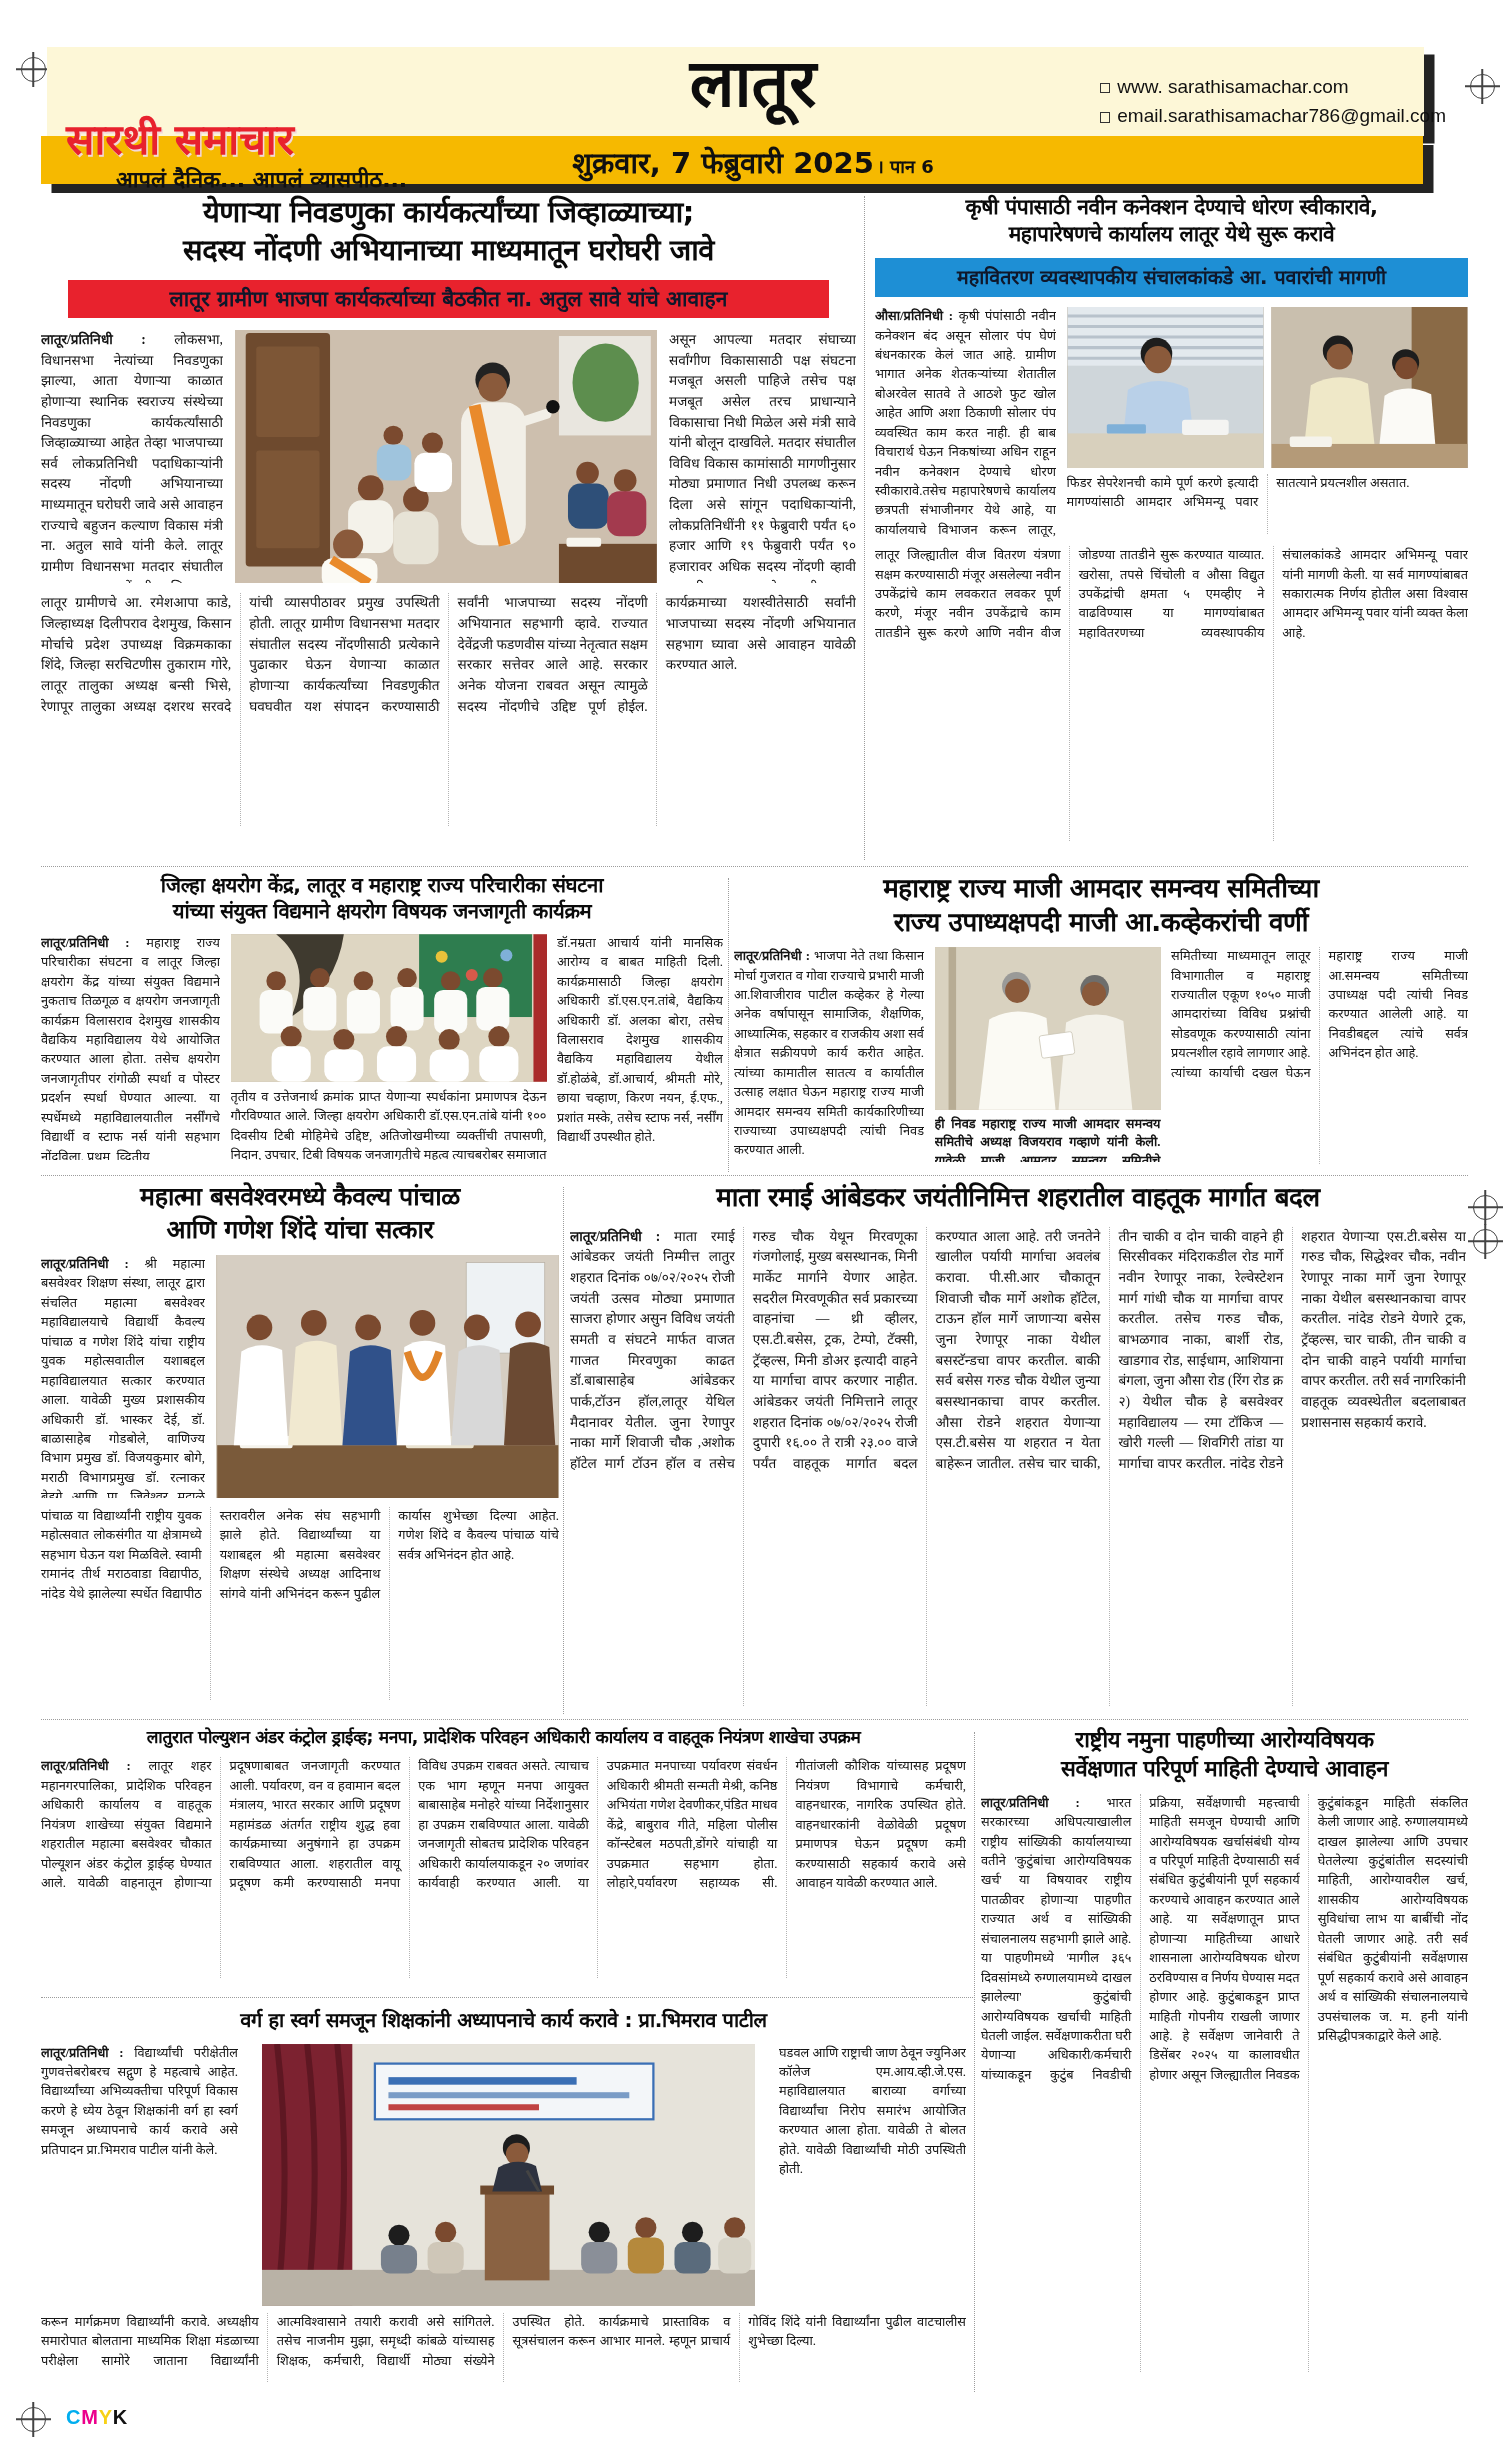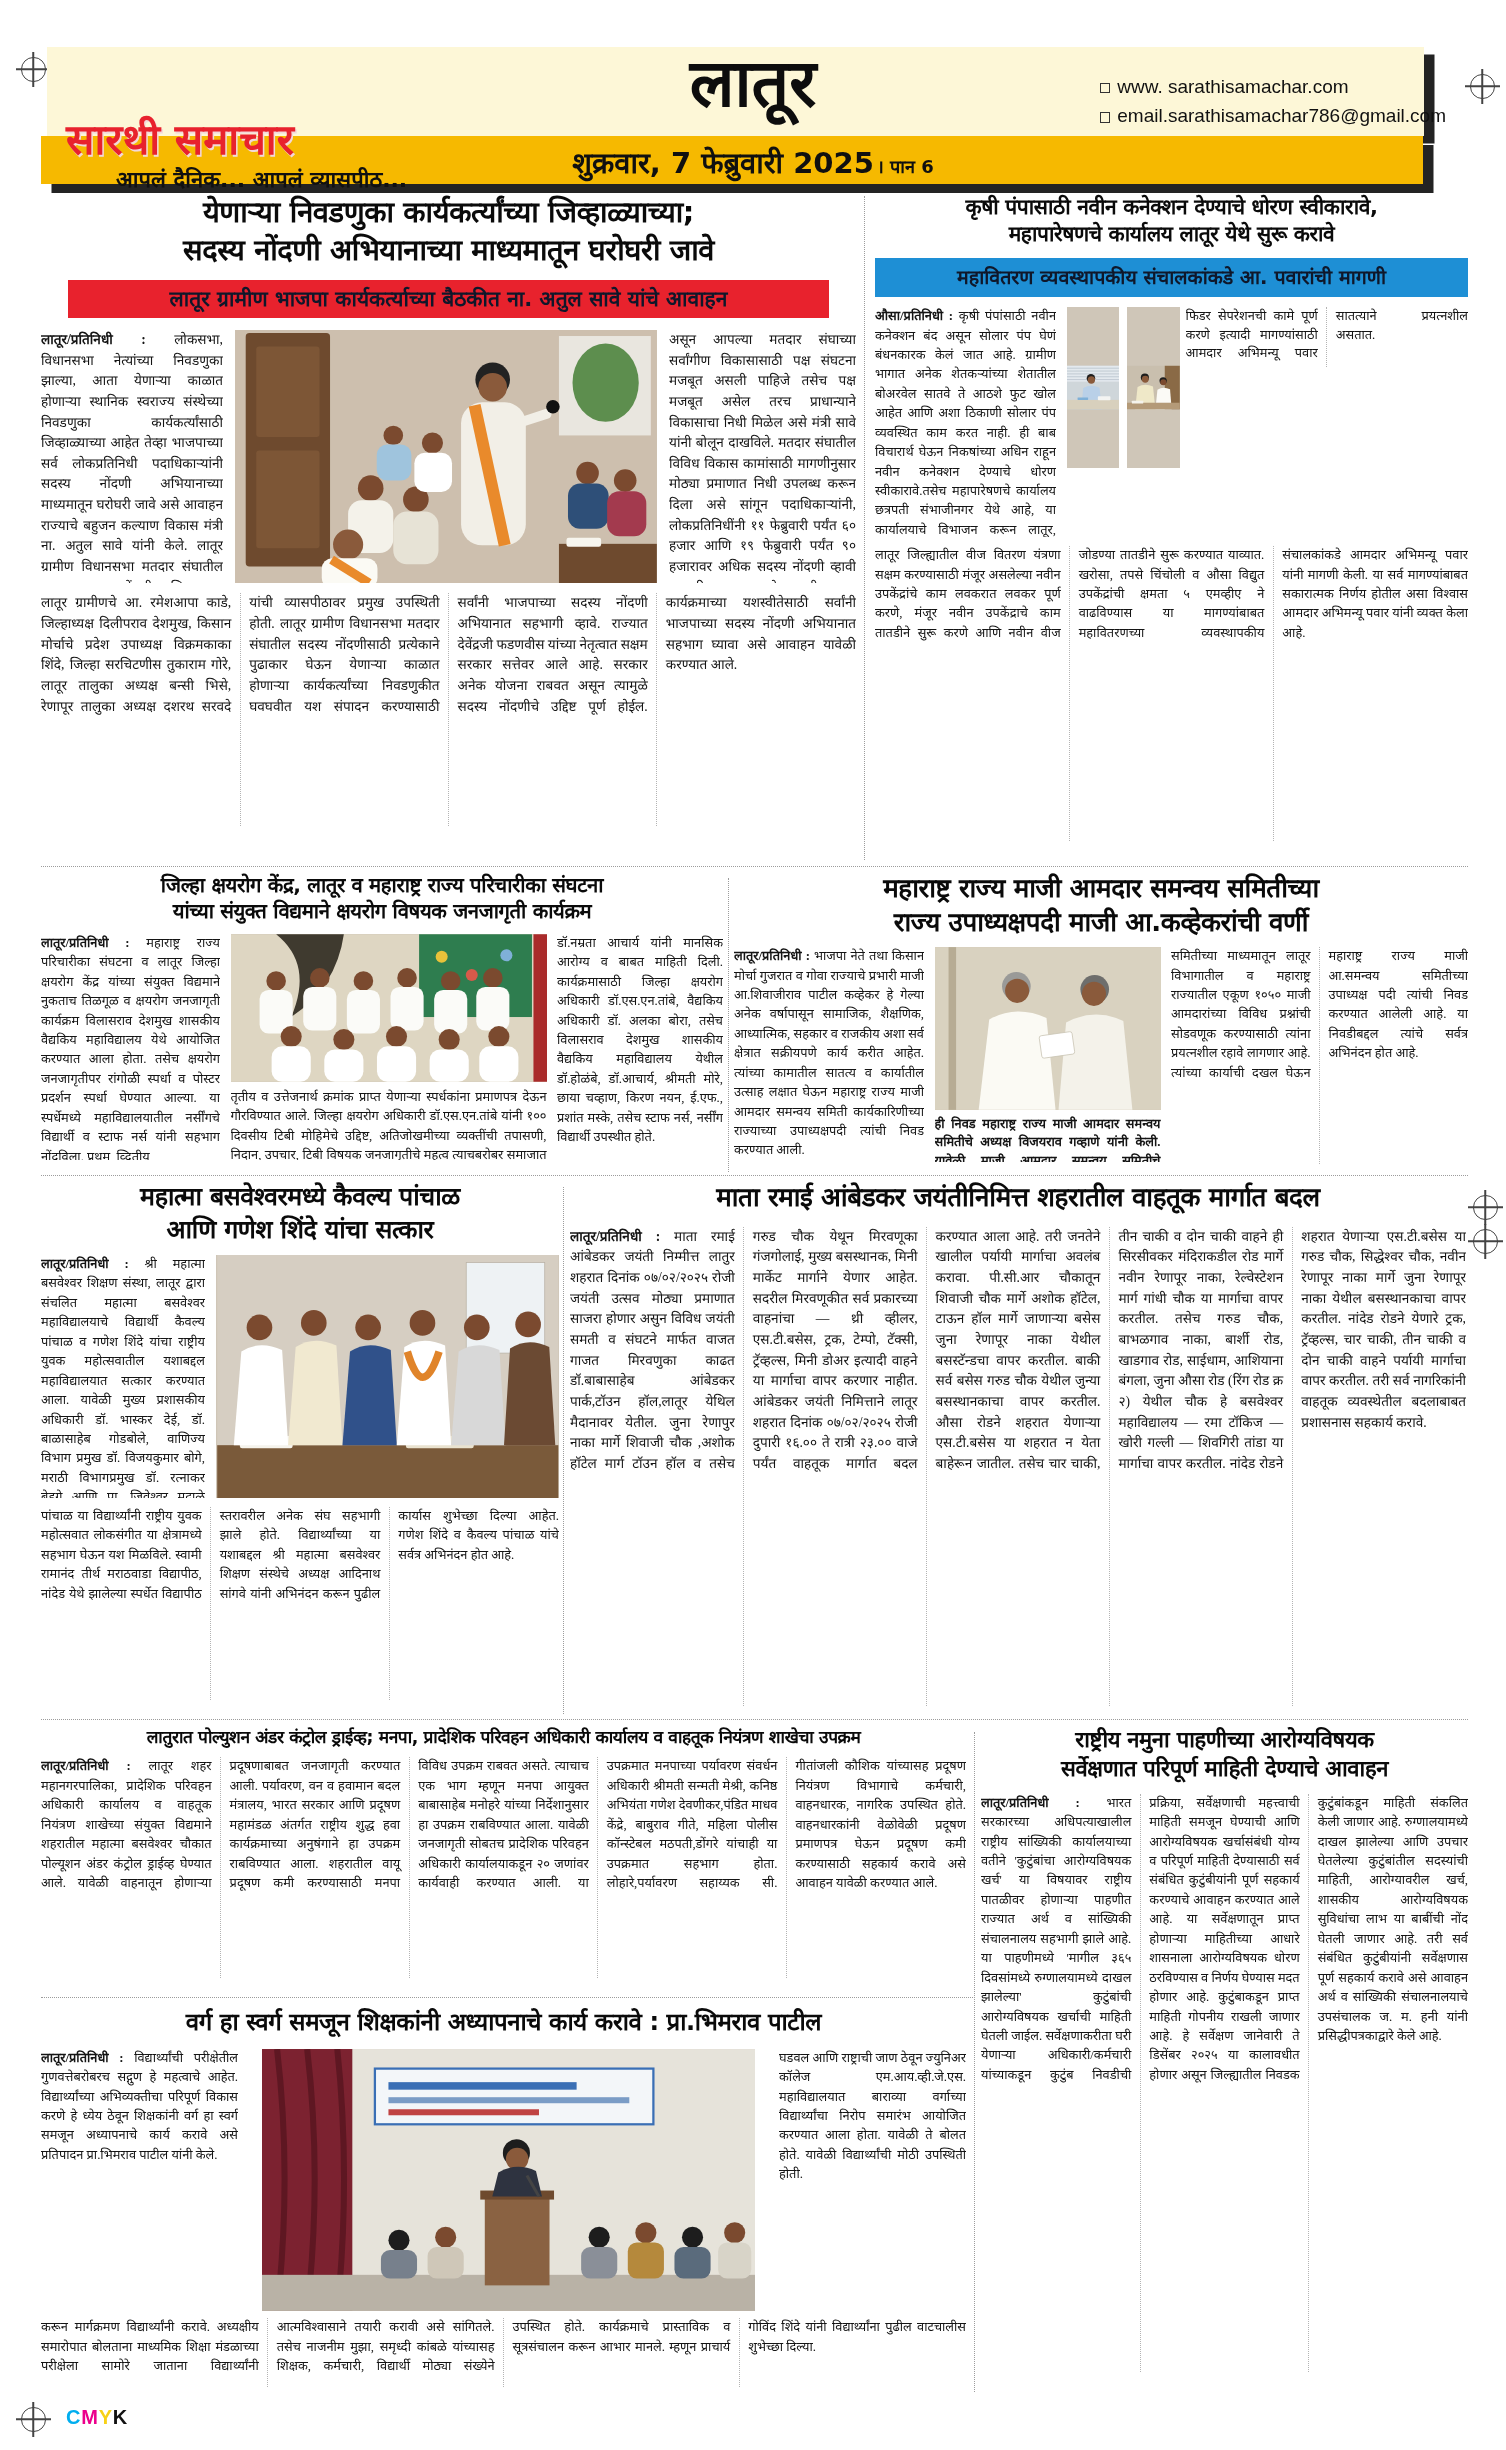--- a/index.html
+++ b/index.html
@@ -113,21 +113,21 @@
     </div>
     <div class="cols body-text" style="margin-top:10.5px;height:233px;column-count:4">लातूर ग्रामीणचे आ. रमेशआपा काडे, जिल्हाध्यक्ष दिलीपराव देशमुख, किसान मोर्चाचे प्रदेश उपाध्यक्ष विक्रमकाका शिंदे, जिल्हा सरचिटणीस तुकाराम गोरे, लातूर तालुका अध्यक्ष बन्सी भिसे, रेणापूर तालुका अध्यक्ष दशरथ सरवदे यांची व्यासपीठावर प्रमुख उपस्थिती होती. लातूर ग्रामीण विधानसभा मतदार संघातील सदस्य नोंदणीसाठी प्रत्येकाने पुढाकार घेऊन येणाऱ्या काळात होणाऱ्या कार्यकर्त्यांच्या निवडणुकीत घवघवीत यश संपादन करण्यासाठी सर्वांनी भाजपाच्या सदस्य नोंदणी अभियानात सहभागी व्हावे. राज्यात देवेंद्रजी फडणवीस यांच्या नेतृत्वात सक्षम सरकार सत्तेवर आले आहे. सरकार अनेक योजना राबवत असून त्यामुळे सदस्य नोंदणीचे उद्दिष्ट पूर्ण होईल. कार्यक्रमाच्या यशस्वीतेसाठी सर्वांनी भाजपाच्या सदस्य नोंदणी अभियानात सहभाग घ्यावा असे आवाहन यावेळी करण्यात आले.</div>
   </div>
 
   <div class="art" style="left:875px;top:194px;width:593px">
     <div class="headline" style="font-size:21px">कृषी पंपासाठी नवीन कनेक्शन देण्याचे धोरण स्वीकारावे,</div>
     <div class="headline" style="font-size:21px">महापारेषणचे कार्यालय लातूर येथे सुरू करावे</div>
     <div class="banner blue" style="margin-top:9px;height:39px;line-height:39px;font-size:19.6px">महावितरण व्यवस्थापकीय संचालकांकडे आ. पवारांची मागणी</div>
     <div class="row" style="margin-top:10.5px;gap:10.5px;height:230px">
       <p class="body-text small" style="width:181px;margin:0;overflow:hidden"><b class="dl">औसा/प्रतिनिधी :</b> <span>कृषी पंपांसाठी नवीन कनेक्शन बंद असून सोलार पंप घेणं बंधनकारक केलं जात आहे. ग्रामीण भागात अनेक शेतकऱ्यांच्या शेतातील बोअरवेल सातवे ते आठशे फुट खोल आहेत आणि अशा ठिकाणी सोलार पंप व्यवस्थित काम करत नाही. ही बाब विचारार्थ घेऊन निकषांच्या अधिन राहून नवीन कनेक्शन देण्याचे धोरण स्वीकारावे.तसेच महापारेषणचे कार्यालय छत्रपती संभाजीनगर येथे आहे, या कार्यालयाचे विभाजन करून लातूर, धाराशिव व इतर जिल्ह्यांसाठी महापारेषणचे कार्यालय लातूर येथे सुरू करावे.</span></p>
-      <div style="flex:1;display:flex;flex-direction:row;gap:6px">
+      <div style="flex:1;display:flex;flex-direction:column;gap:6px">
         <div style="display:flex;gap:7.5px;height:161px">
           <div class="photo" style="flex:1">
             <svg viewBox="0 0 260 214">
               <rect width="260" height="214" fill="#cfd6da"></rect>
               <rect width="260" height="78" fill="#e3e9ee"></rect>
               <g stroke="#b8c2cc" stroke-width="4">
                   <line x1="0" y1="12" x2="260" y2="12"></line>
                   <line x1="0" y1="26" x2="260" y2="26"></line>
                   <line x1="0" y1="40" x2="260" y2="40"></line>
                   <line x1="0" y1="54" x2="260" y2="54"></line>
@@ -291,21 +291,21 @@
   <div class="art" style="left:981px;top:1726px;width:487px">
     <div class="headline" style="font-size:22px">राष्ट्रीय नमुना पाहणीच्या आरोग्यविषयक</div>
     <div class="headline" style="font-size:22px">सर्वेक्षणात परिपूर्ण माहिती देण्याचे आवाहन</div>
     <div class="cols body-text small" style="margin-top:10.5px;height:578px;column-count:3"><b class="dl">लातूर/प्रतिनिधी :</b> <span>भारत सरकारच्या अधिपत्याखालील राष्ट्रीय सांख्यिकी कार्यालयाच्या वतीने 'कुटुंबांचा आरोग्यविषयक खर्च' या विषयावर राष्ट्रीय पातळीवर होणाऱ्या पाहणीत राज्यात अर्थ व सांख्यिकी संचालनालय सहभागी झाले आहे. या पाहणीमध्ये 'मागील ३६५ दिवसांमध्ये रुग्णालयामध्ये दाखल झालेल्या' कुटुंबांची आरोग्यविषयक खर्चाची माहिती घेतली जाईल.</span> <span>सर्वेक्षणाकरीता घरी येणाऱ्या अधिकारी/कर्मचारी यांच्याकडून कुटुंब निवडीची प्रक्रिया, सर्वेक्षणाची महत्त्वाची माहिती समजून घेण्याची आणि आरोग्यविषयक खर्चासंबंधी योग्य व परिपूर्ण माहिती देण्यासाठी सर्व संबंधित कुटुंबीयांनी पूर्ण सहकार्य करण्याचे आवाहन करण्यात आले आहे. या सर्वेक्षणातून प्राप्त होणाऱ्या माहितीच्या आधारे शासनाला आरोग्यविषयक धोरण ठरविण्यास व निर्णय घेण्यास मदत होणार आहे. कुटुंबाकडून प्राप्त माहिती गोपनीय राखली जाणार आहे. हे सर्वेक्षण जानेवारी ते डिसेंबर २०२५ या कालावधीत होणार असून जिल्ह्यातील निवडक कुटुंबांकडून माहिती संकलित केली जाणार आहे. रुग्णालयामध्ये दाखल झालेल्या आणि उपचार घेतलेल्या कुटुंबांतील सदस्यांची माहिती, आरोग्यावरील खर्च, शासकीय आरोग्यविषयक सुविधांचा लाभ या बाबींची नोंद घेतली जाणार आहे. तरी सर्व संबंधित कुटुंबीयांनी सर्वेक्षणास पूर्ण सहकार्य करावे असे आवाहन अर्थ व सांख्यिकी संचालनालयाचे उपसंचालक ज. म. हनी यांनी प्रसिद्धीपत्रकाद्वारे केले आहे.</span></div>
   </div>
 
   <div class="hrule" style="left:41px;top:1997px;width:932px"></div>
   <div class="vrule" style="left:974px;top:1732px;height:660px"></div>
 
   <div class="art" style="left:41px;top:2007px;width:925px">
-    <div class="headline" style="font-size:24px">वर्ग हा स्वर्ग समजून शिक्षकांनी अध्यापनाचे कार्य करावे : प्रा.भिमराव पाटील</div>
+    <div class="headline" style="font-size:20px">वर्ग हा स्वर्ग समजून शिक्षकांनी अध्यापनाचे कार्य करावे : प्रा.भिमराव पाटील</div>
     <div class="row" style="margin-top:10.5px;gap:24px;height:262px">
       <p class="body-text small" style="width:197px;margin:0;overflow:hidden"><b class="dl">लातूर/प्रतिनिधी :</b> <span>विद्यार्थ्यांची परीक्षेतील गुणवत्तेबरोबरच सद्गुण हे महत्वाचे आहेत. विद्यार्थ्यांच्या अभिव्यक्तीचा परिपूर्ण विकास करणे हे ध्येय ठेवून शिक्षकांनी वर्ग हा स्वर्ग समजून अध्यापनाचे कार्य करावे असे प्रतिपादन प्रा.भिमराव पाटील यांनी केले.</span></p>
       <div class="photo" style="width:493px;height:262px">
         <svg viewBox="0 0 655 348">
           <rect width="655" height="348" fill="#e6e3da"></rect>
           <rect x="0" y="0" width="120" height="348" fill="#7c2230"></rect>
           <path d="M20 0 Q40 170 20 348 M60 0 Q80 170 60 348 M100 0 Q118 170 100 348" stroke="#5e1722" stroke-width="8" fill="none"></path>
           <rect x="150" y="26" width="370" height="74" fill="#f3f6f9" stroke="#3a6fb5" stroke-width="3"></rect>
           <rect x="168" y="44" width="250" height="10" fill="#3a6fb5"></rect>
             <rect x="168" y="64" width="320" height="8" fill="#7a9cc6"></rect>

